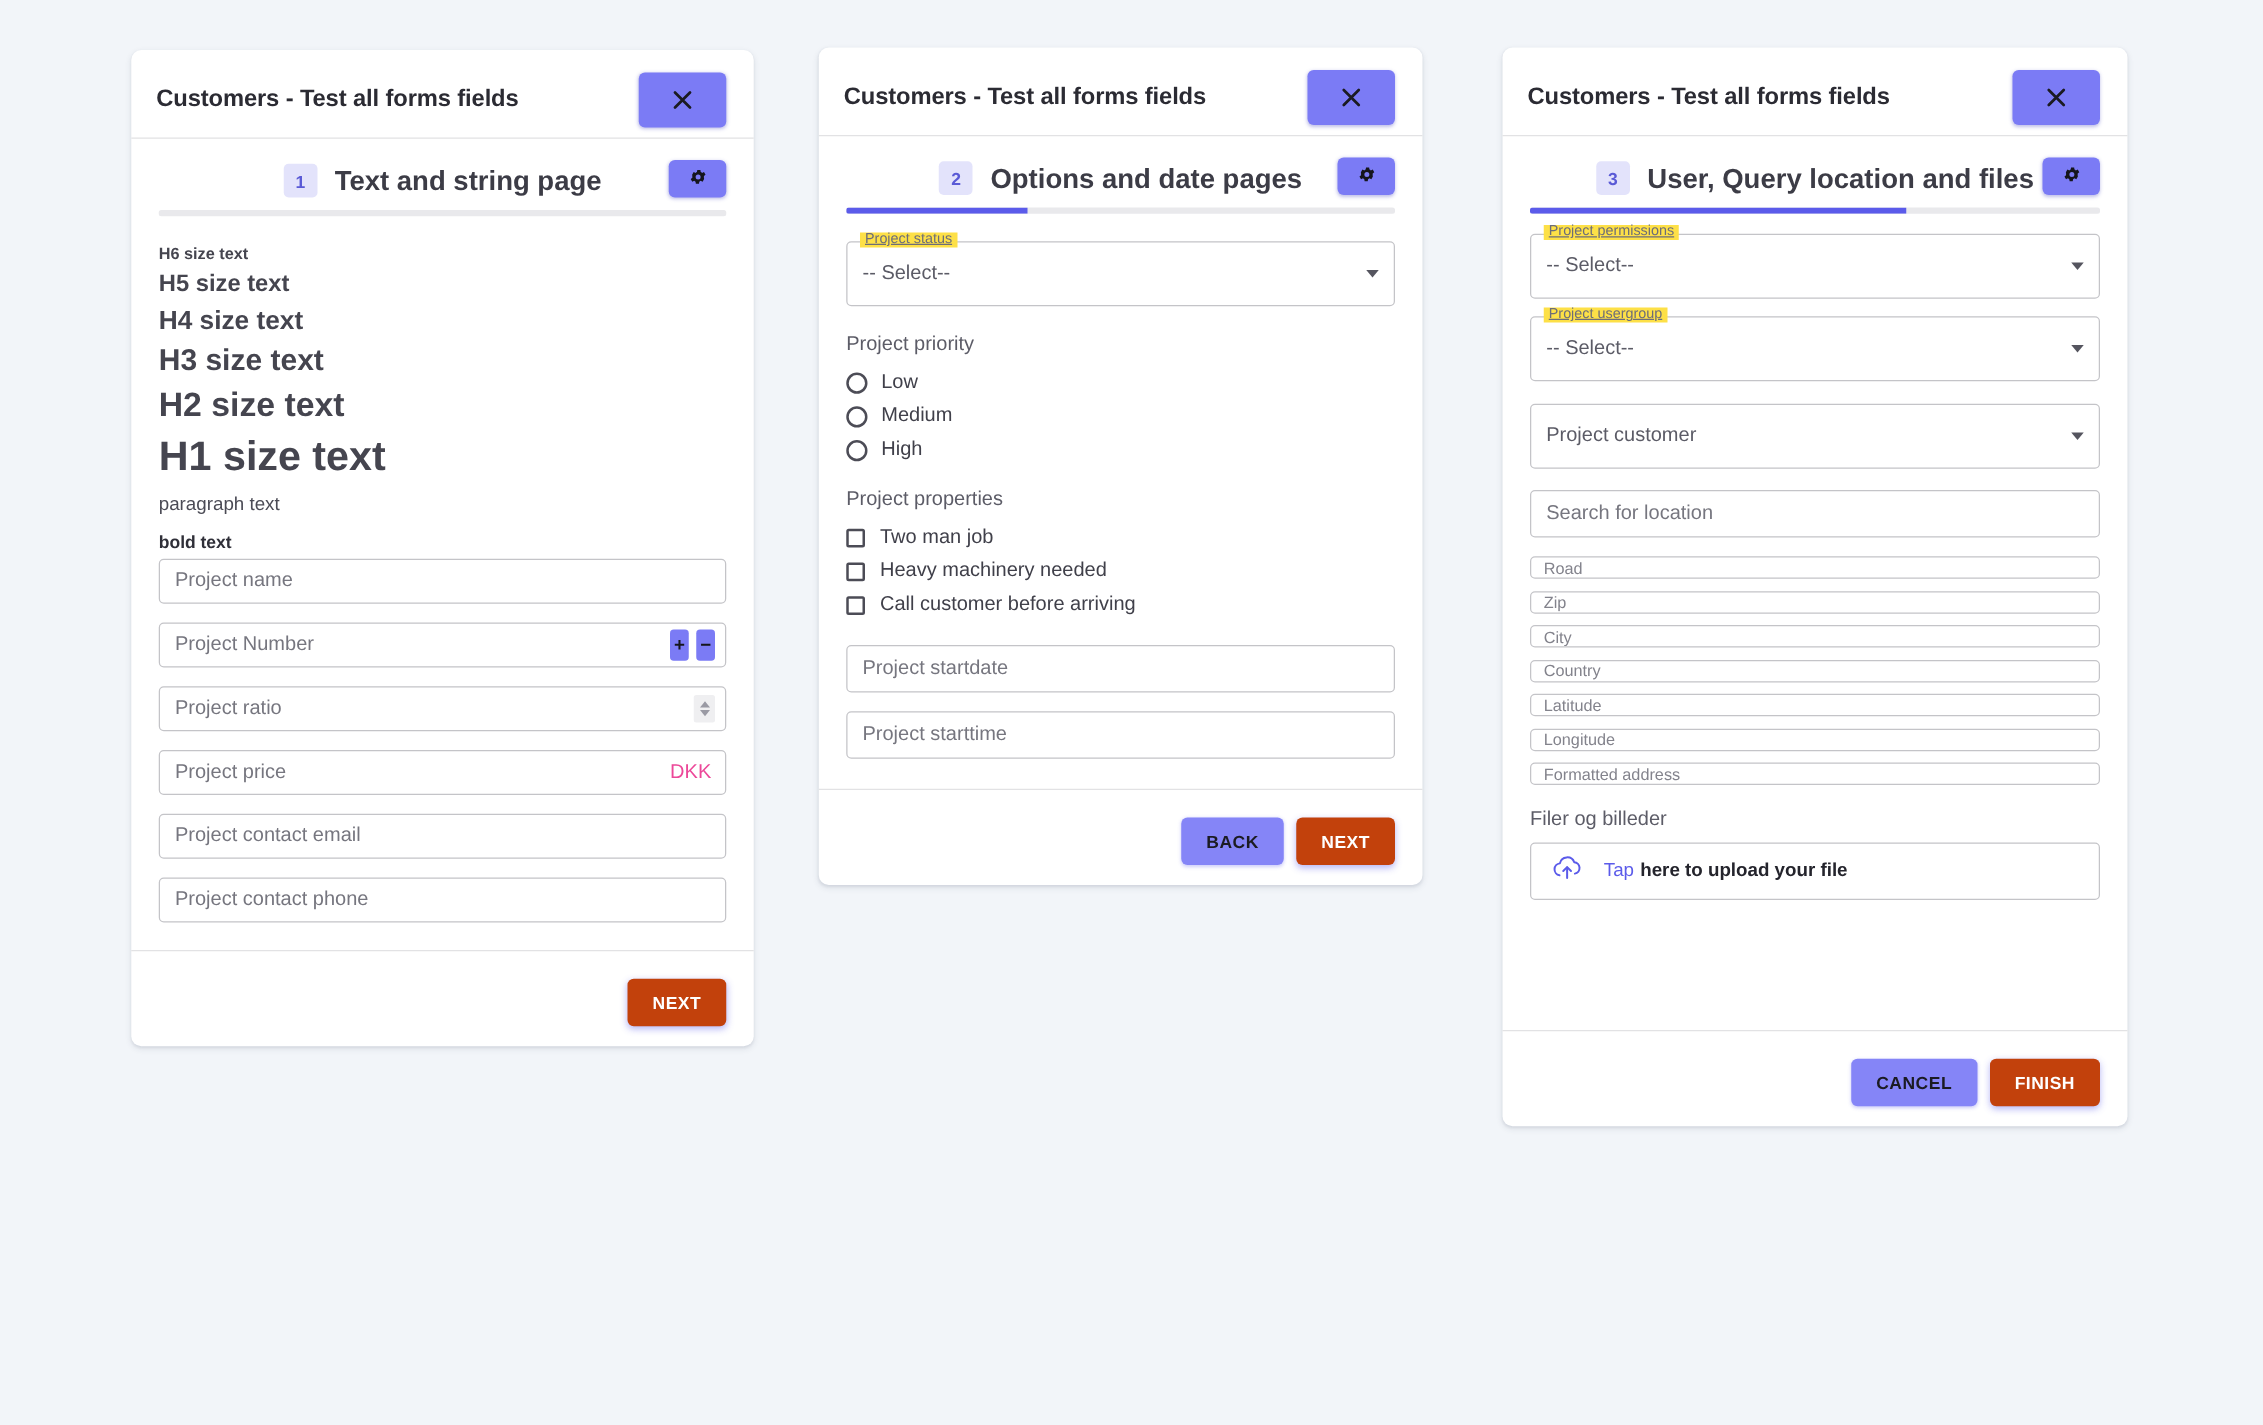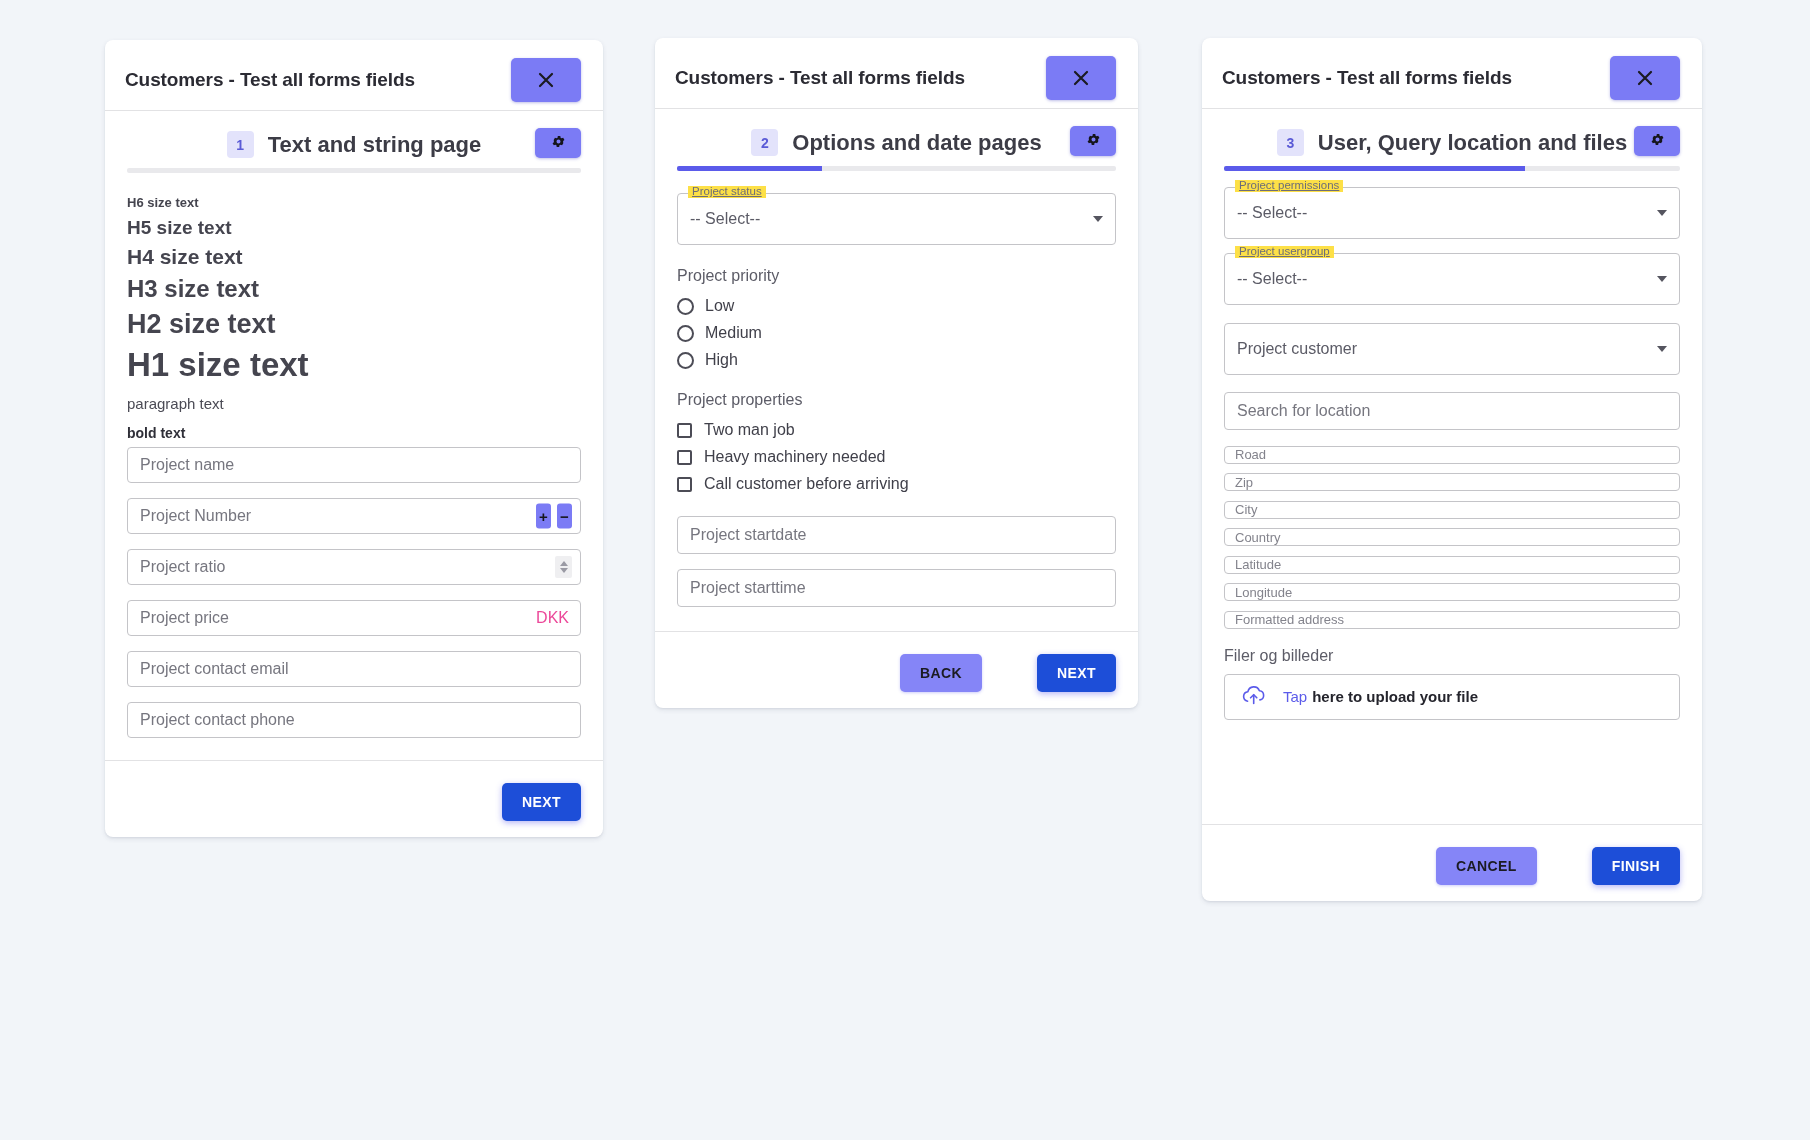--- a/index.html
+++ b/index.html
@@ -116,21 +116,21 @@
     border-radius: 5px;
     font-size: 14px;
     font-weight: bold;
     letter-spacing: .4px;
     padding: 0 20px;
     height: 38px;
     min-width: 68px;
     cursor: pointer;
     display: flex; align-items: center; justify-content: center;
   }
-  .btn-primary { background: #1d4ed8; color: #ffffff; box-shadow: 0 2px 6px rgba(90,90,235,.45); margin-left: 45px; }
+  .btn-primary { background: #c2410c; color: #ffffff; box-shadow: 0 2px 6px rgba(90,90,235,.45); }
   .btn-light   { background: #8585f7; color: #1b1b22; box-shadow: 0 1px 3px rgba(90,90,235,.3); }
 
   
   .t-h6 { font-size: 13px; font-weight: bold; color: #45454f; margin: 6px 0 7px; }
   .t-h5 { font-size: 19px; font-weight: bold; color: #45454f; margin: 0 0 6px; }
   .t-h4 { font-size: 21px; font-weight: bold; color: #45454f; margin: 0 0 6px; }
   .t-h3 { font-size: 24px; font-weight: bold; color: #45454f; margin: 0 0 6px; }
   .t-h2 { font-size: 27px; font-weight: bold; color: #45454f; margin: 0 0 6px; }
   .t-h1 { font-size: 33px; font-weight: bold; color: #45454f; margin: 0 0 11px; }
   .t-p  { font-size: 15px; color: #4b4b55; margin: 0 0 13px; }

